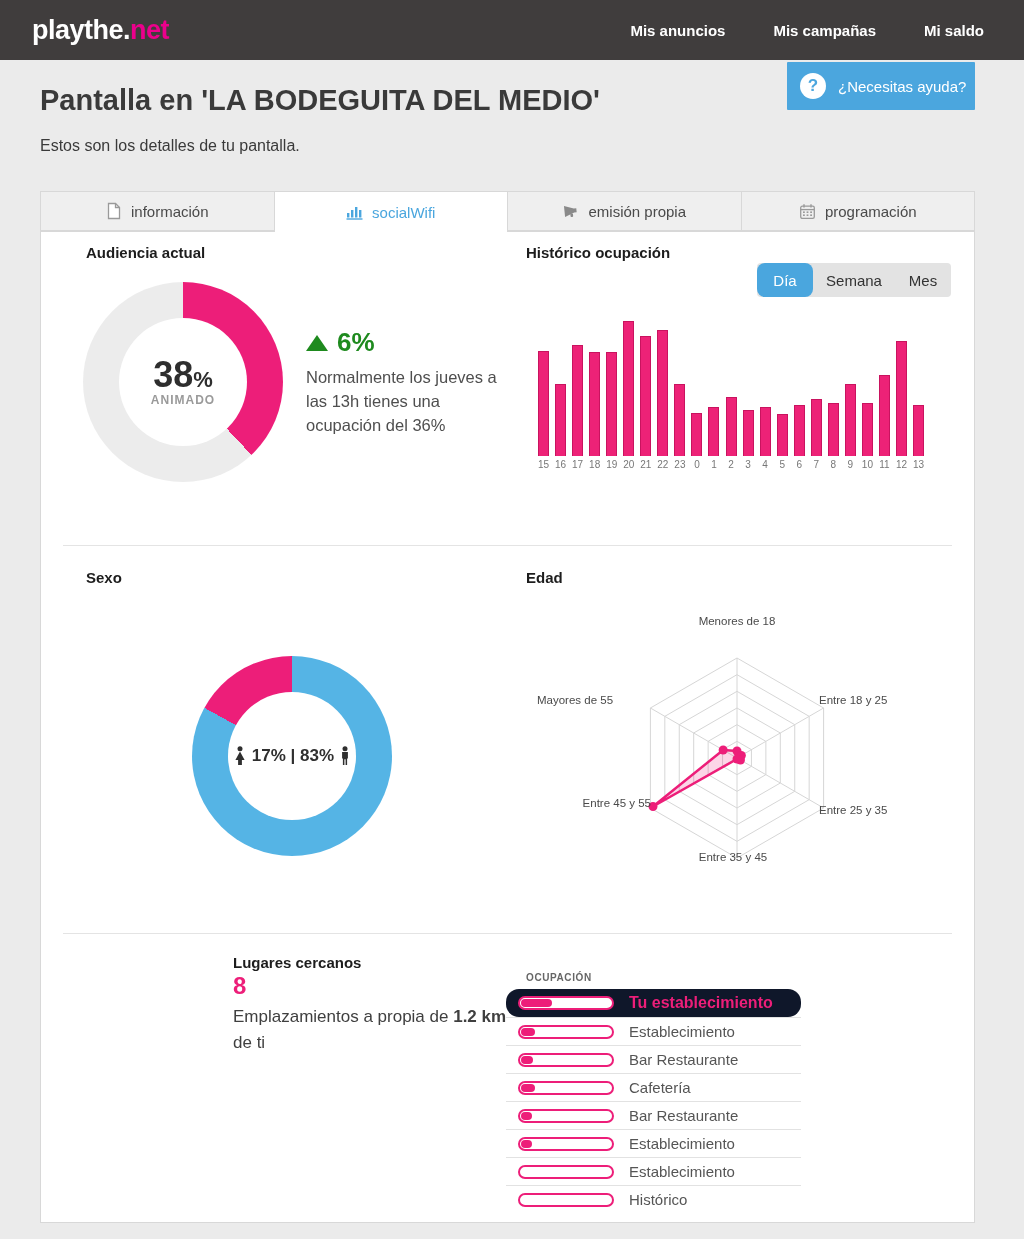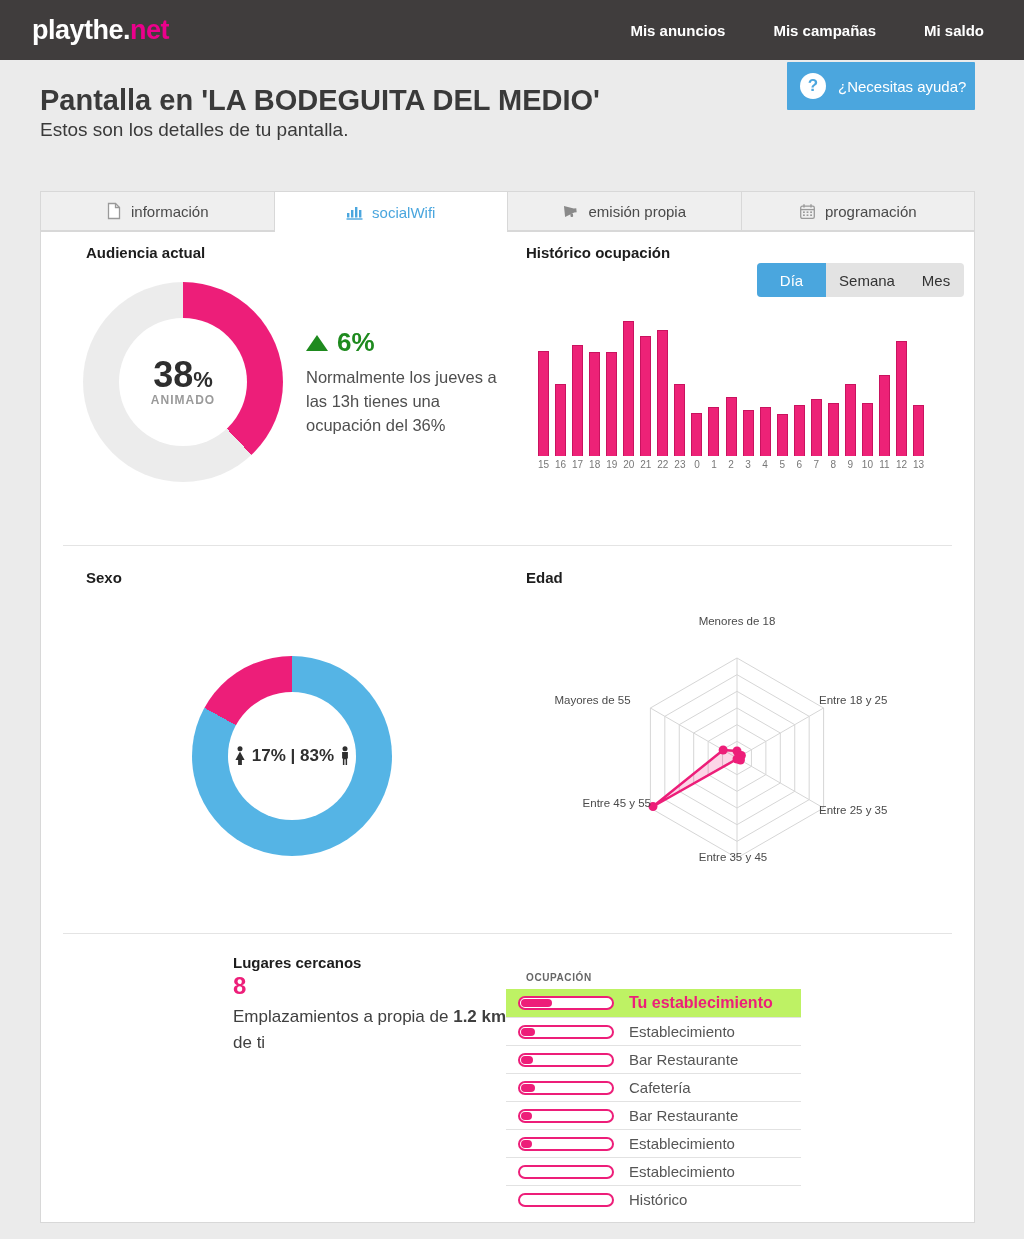--- a/index.html
+++ b/index.html
@@ -15,21 +15,21 @@
   .topbar { position:absolute; left:0; top:0; width:1024px; height:60px; background:#403d3d; display:flex; align-items:center; }
   .logo { margin-left:32px; font-size:27px; font-weight:bold; letter-spacing:-0.5px; position:relative; cursor:pointer; }
   .logo .lw { color:#fff; }
   .logo .lp { color:#ec008c; position:relative; }
   .topnav { margin-left:auto; margin-right:40px; display:flex; gap:48px; }
   .topnav span { color:#fff; font-size:15px; font-weight:bold; cursor:pointer; }
   
   .help-btn { position:absolute; left:787px; top:62px; width:188px; height:48px; background:#4ba6de; border:none; color:#fff; font-size:15px; font-family:inherit; display:flex; align-items:center; gap:12px; padding-left:13px; cursor:pointer; border-radius:1px; }
   .help-q { width:26px; height:26px; border-radius:50%; background:#fff; color:#4ba6de; font-weight:bold; font-size:17px; display:flex; align-items:center; justify-content:center; }
   h1.page-title { position:absolute; left:40px; top:84px; font-size:29px; font-weight:bold; color:#3a3a3a; }
-  .page-subtitle { position:absolute; left:40px; top:119px; font-size:19px; color:#3a3a3a; }
+  .page-subtitle { position:absolute; left:40px; top:137px; font-size:16px; color:#3a3a3a; }
   
   .tabs { position:absolute; left:40px; top:191px; width:935px; height:41px; display:flex; z-index:3; }
   .tab { flex:1; height:40px; background:#efefef; border:1px solid #d8d8d8; margin-left:-1px; display:flex; align-items:center; justify-content:center; gap:9px; font-size:15px; color:#4a4a4a; cursor:pointer; }
   .tab:first-child { margin-left:0; }
   .tab.active { background:#fff; height:41px; border-bottom:none; color:#4aa6de; z-index:4; }
   .tab svg { display:block; }
   
   .card { position:absolute; left:40px; top:231px; width:935px; height:992px; background:#fff; border:1px solid #d8d8d8; z-index:2; }
   .sec-title { position:absolute; font-size:15px; font-weight:bold; color:#1d1d1d; }
   .divider { position:absolute; left:22px; width:889px; border-top:1px solid #e4e4e4; }
@@ -42,52 +42,52 @@
   .sex-center { display:flex; align-items:center; gap:5px; font-size:17px; font-weight:bold; color:#2f2f2f; }
   
   .delta { position:absolute; left:265px; top:95px; width:205px; }
   .delta-head { display:flex; align-items:center; gap:9px; }
   .tri-up { width:0; height:0; border-left:11px solid transparent; border-right:11px solid transparent; border-bottom:16px solid #1e8a1e; }
   .delta-val { font-size:26px; font-weight:bold; color:#1e8a1e; }
   .delta-note { margin-top:8px; font-size:16.5px; line-height:1.45; color:#4f4f4f; }
   
   .range-group { position:absolute; left:716px; top:31px; display:flex; background:#e3e3e3; border-radius:4px; overflow:hidden; height:34px; }
   .range-btn { border:none; background:transparent; font-family:inherit; font-size:15px; color:#333; height:34px; cursor:pointer; }
-  .range-btn.b0 { width:69px; }
+  .range-btn.b0 { width:56px;border-radius:8px; }
   .range-btn.b1 { width:82px; }
   .range-btn.b2 { width:56px; }
   .range-btn.active { background:#4aa6de; color:#fff; }
   
   .bar-chart { position:absolute; left:494px; top:86px; width:392px; height:156px; display:flex; align-items:flex-end; }
   .bar-slot { flex:1; display:flex; flex-direction:column; justify-content:flex-end; align-items:center; }
   .bar { width:11px; border:1px solid #c9135f; border-bottom:none; }
   .bar-label { height:18px; line-height:18px; font-size:10px; color:#777; }
   
   .radar-wrap { position:absolute; left:496px; top:376px; width:400px; height:300px; }
   .radar-wrap svg { position:absolute; left:0; top:0; }
   .radar-grid { fill:none; stroke:#d6d6d6; stroke-width:1; }
   .radar-data { fill:rgba(237,30,121,0.18); stroke:#ed1e79; stroke-width:2.5; stroke-linejoin:round; }
   .radar-dot { fill:#ed1e79; }
   .radar-label { position:absolute; font-size:11.5px; color:#4a4a4a; white-space:nowrap; }
   .rl-0 { left:0; top:7px; width:400px; text-align:center; }
   .rl-1 { left:282px; top:86px; }
   .rl-2 { left:282px; top:196px; }
   .rl-3 { left:0; top:243px; width:392px; text-align:center; }
   .rl-4 { left:0; top:189px; width:114px; text-align:right; }
-  .rl-5 { left:0; top:86px; width:111px; text-align:center; }
+  .rl-5 { left:0; top:86px; width:111px; text-align:left; }
   
   .nearby-title { left:192px; top:722px; }
   .nearby-count { position:absolute; left:192px; top:740px; font-size:24px; font-weight:bold; color:#ed1e79; }
   .nearby-desc { position:absolute; left:192px; top:772px; width:292px; font-size:17px; line-height:1.5; color:#3f3f3f; }
   
   .occ-header { position:absolute; left:485px; top:740px; font-size:10px; font-weight:bold; letter-spacing:0.6px; color:#666; }
   .occ-list { position:absolute; left:465px; top:757px; width:295px; }
   .occ-row { height:28px; display:flex; align-items:center; padding-left:12px; }
   .occ-row + .occ-row { border-top:1px solid #e2e2e2; }
-  .occ-row.occ-highlight { background:#bef264; border-top:none; }
+  .occ-row.occ-highlight { background:#0f172a; border-top:none;border-radius:13px; }
   .occ-pill { position:relative; width:96px; height:14px; border:2px solid #ed1e79; border-radius:9px; background:#fff; flex:none; }
   .occ-fill { position:absolute; left:1px; top:1px; bottom:1px; background:#ed1e79; border-radius:6px; min-width:11px; }
   .occ-label { margin-left:15px; font-size:15px; color:#555; }
   .occ-highlight .occ-label { color:#ed1e79; font-weight:bold; font-size:16px; }
 </style>
 </head>
 <body>
 
 <header class="topbar">
   <div class="logo">

